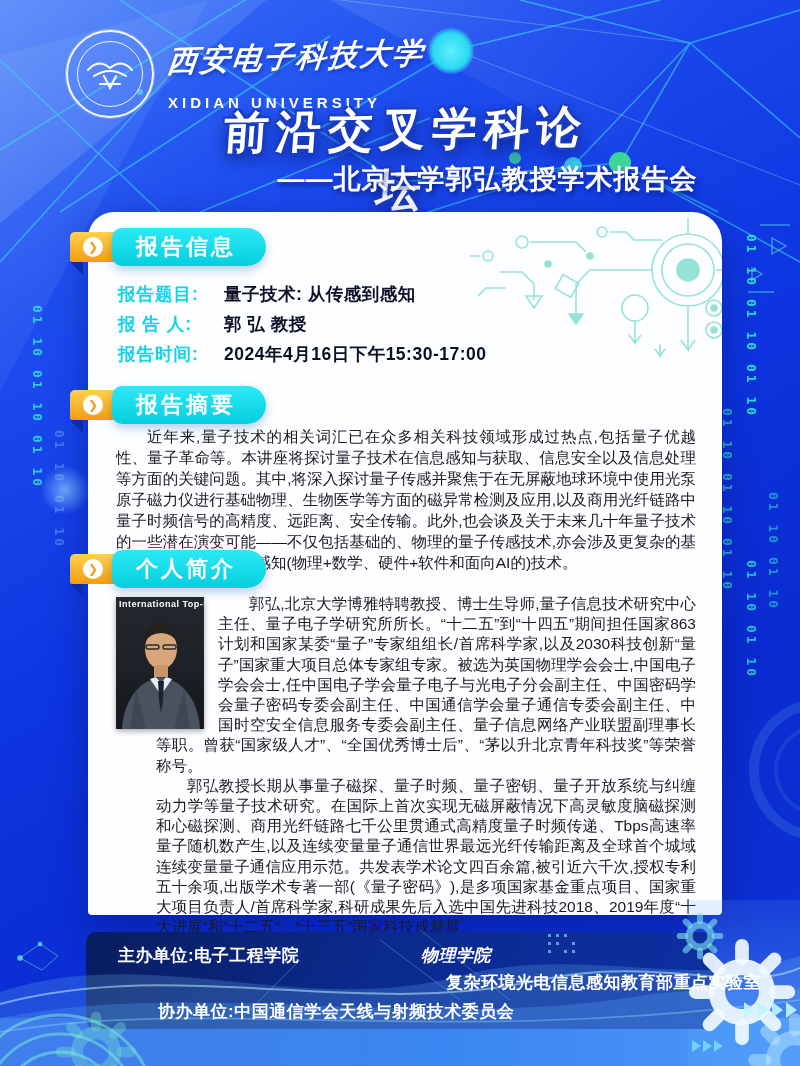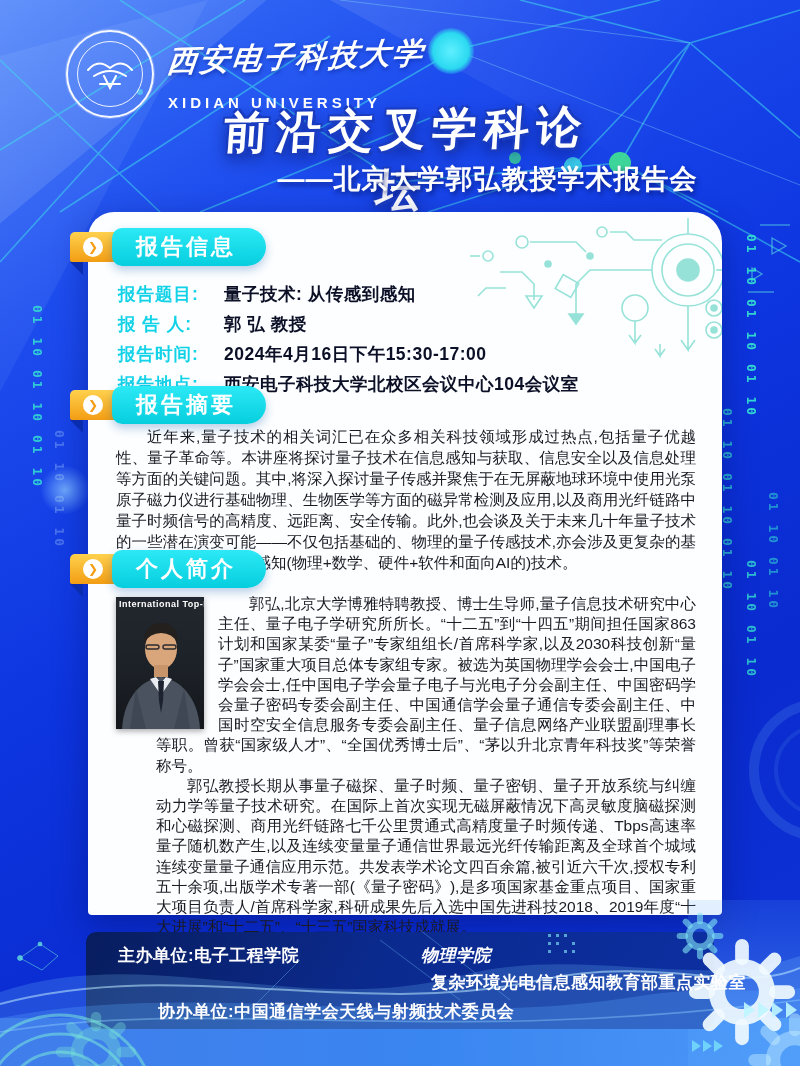--- a/index.html
+++ b/index.html
@@ -209,24 +209,20 @@
         <span class="info-value">量子技术: 从传感到感知</span>
       </div>
       <div class="info-row">
         <span class="info-label">报 告 人:</span>
         <span class="info-value">郭  弘  教授</span>
       </div>
       <div class="info-row">
         <span class="info-label">报告时间:</span>
         <span class="info-value">2024年4月16日下午15:30-17:00</span>
       </div>
-      <div class="info-row">
-        <span class="info-label">报告地点:</span>
-        <span class="info-value">西安电子科技大学北校区会议中心104会议室</span>
-      </div>
     </div>
 
     <div class="sec-header" style="top:174px;">
       <div class="sh-fold"></div>
       <div class="sh-tab">
         <span class="sh-circle">❯</span>
       </div>
       <div class="sh-pill">报告摘要</div>
     </div>
 
@@ -265,21 +261,21 @@
   </div>
 
   <div class="rightband"></div>
   <div class="band"></div>
 
   <div id="org-panel"></div>
   <span class="org-text" style="left:118px;top:944px;">
     <span>主办单位:</span><span>电子工程学院</span>
   </span>
   <span class="org-text" style="left:421px;top:944px;font-style:italic;">物理学院</span>
-  <span class="org-text" style="left:431px;top:971px;">复杂环境光电信息感知教育部重点实验室</span>
+  <span class="org-text" style="left:446px;top:971px;">复杂环境光电信息感知教育部重点实验室</span>
   <span class="org-text" style="left:118px;top:1000px;margin-left:40px;">
     <span>协办单位:</span><span>中国通信学会天线与射频技术委员会</span>
   </span>
 
   <svg class="layer waves" width="800" height="166" viewBox="0 0 800 166" style="top:900px;">
     <defs>
       <g id="gear" stroke-linecap="round">
         <circle r="20" fill="none" stroke-width="13" stroke="currentColor"></circle>
         <g stroke="currentColor" stroke-width="11">
           <line x1="0" y1="-27" x2="0" y2="-37"></line>

